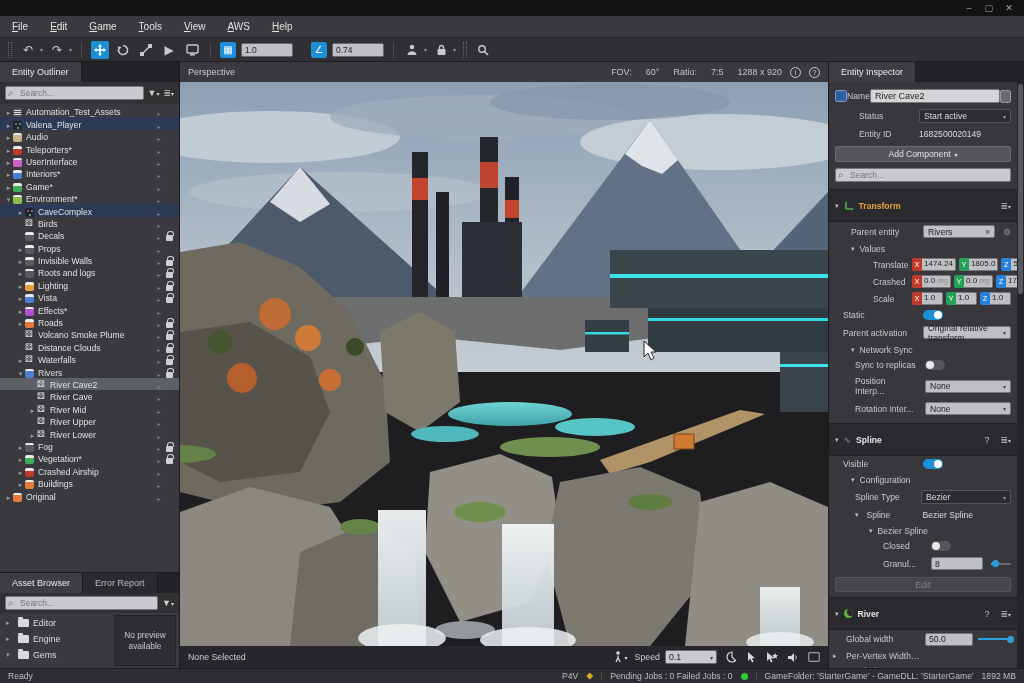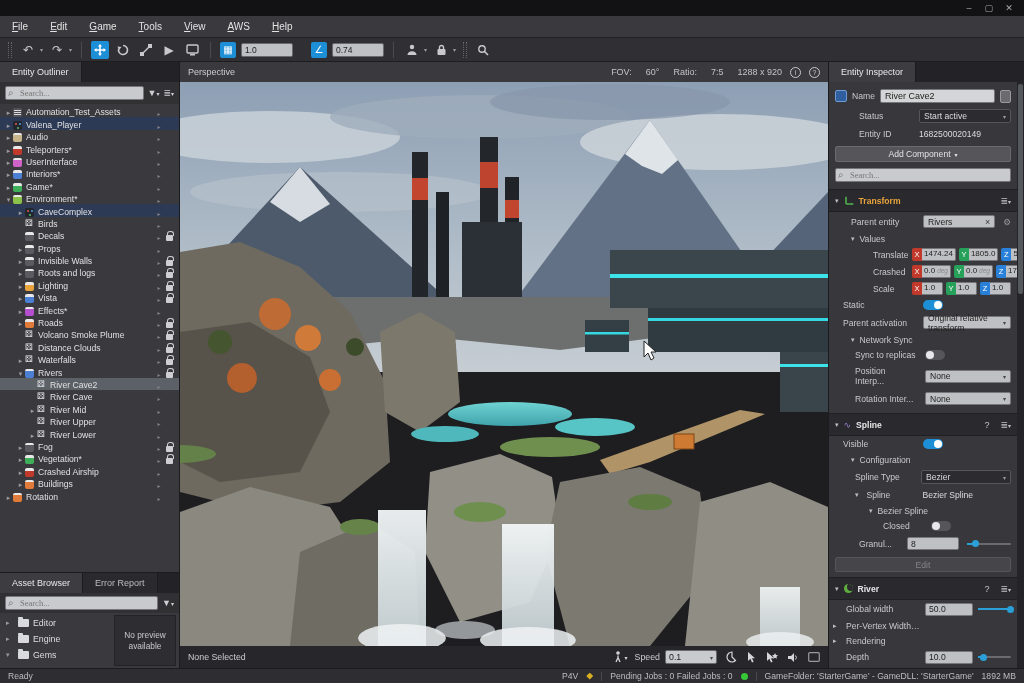--- a/index.html
+++ b/index.html
@@ -32,21 +32,21 @@
   .centercol{width:648px;position:relative;background:#1e1e20}
   .rightcol{flex:1;background:#38383c;border-left:1px solid #1c1c1f;position:relative;overflow:hidden}
 
   
   .tabbar{height:20px;background:#232327;display:flex;align-items:flex-end}
   .tab{height:20px;padding:0 12px;display:flex;align-items:center;font-size:9px;color:#bdbdc1;background:#2a2a2e;border-right:1px solid #1c1c1f}
   .tab.active{background:#3d3d41;color:#e8e8ea}
 
   
   .searchrow{display:flex;align-items:center;gap:4px;padding:4px 5px}
-  .search{flex:1;height:14px;background:#c9cacd;border:1px solid #77777b;border-radius:2px;color:#333;font-size:8.5px;padding:0 4px 0 14px;font-family:Liberation Serif, serif}
+  .search{flex:1;height:14px;background:#c9cacd;border:1px solid #77777b;border-radius:2px;color:#333;font-size:8.5px;padding:0 4px 0 14px;font-family:Liberation Sans, sans-serif}
   .searchwrap{position:relative;flex:1;display:flex}
   .searchwrap::before{content:"⌕";position:absolute;left:3px;top:1px;color:#666;font-size:10px;z-index:1}
   .ficon{color:#cfcfd3;font-size:9px}
 
   
   .tree{flex:1;background:#3a3a3e;overflow:hidden;padding-top:1px}
   .orow{height:12.4px;display:flex;align-items:flex-end;padding-left:calc(4px + var(--depth,0)*12px);color:#e0e0e2;font-size:8.6px;white-space:nowrap;position:relative}
   .orow.sel{background:#5c6168}
   .orow.hl{background:#2c3a55}
   .orow .arr{width:9px;color:#9a9a9e;font-size:7px;text-align:center;flex:0 0 9px}
@@ -80,33 +80,33 @@
   .vh-circle{width:11px;height:11px;border:1px solid #c9c9cd;border-radius:50%;margin-left:8px;display:flex;align-items:center;justify-content:center;font-size:7px;color:#c9c9cd}
   .scene{position:absolute;top:20px;left:0;width:648px;height:564px}
   .vfooter{position:absolute;left:0;right:0;bottom:0;height:22px;background:rgba(40,40,44,.92);display:flex;align-items:center;padding:0 8px;color:#cdcdd1;font-size:8.8px;z-index:5}
   .vfooter .spacer{flex:1}
   .vficon{margin-left:9px;color:#d6d6da;display:flex;align-items:center}
   .speedsel{width:52px;height:14px;background:#c9cacd;border:1px solid #6a6a6e;border-radius:2px;color:#222;display:flex;align-items:center;justify-content:space-between;padding:0 3px;margin-left:5px}
   .speedsel .car{font-size:6px;color:#444}
 
   
   .insbody{position:absolute;top:20px;left:0;right:7px;bottom:0;background:#38383c;overflow:hidden;font-size:8.6px}
-  .irow{display:flex;align-items:center;padding:3px 6px;gap:5px}
+  .irow{display:flex;align-items:center;padding:3px 6px;}
   .ilabel{color:#c9c9cd}
   .namebox{flex:1;height:14px;background:#d4d5d7;border:1px solid #77777b;border-radius:2px;color:#1e1e1e;display:flex;align-items:center;padding:0 4px;font-size:9px}
   .entico{width:12px;height:12px;background:#2f5f9e;border-radius:2px;border:1px solid #6d9cd6}
   .slateico{width:11px;height:13px;background:#6a6a6f;border-radius:2px;border:1px solid #99999e}
   .kv{display:flex;align-items:center;padding:3px 6px 3px 30px;gap:8px}
   .kv .k{width:52px;color:#c9c9cd}
   .ddark{flex:1;height:14px;background:#2c2c30;border:1px solid #56565a;border-radius:2px;display:flex;align-items:center;justify-content:space-between;padding:0 4px;color:#dcdcde}
   .ddark .car,.dlight .car{font-size:6px;color:#9a9a9e}
   .dlight{flex:1;height:13px;background:#bfc0c3;border:1px solid #77777b;border-radius:2px;display:flex;align-items:center;justify-content:space-between;padding:0 4px;color:#222}
   .dlight .car{color:#444}
   .addcomp{margin:4px 6px;height:16px;background:#55555a;border:1px solid #6a6a6f;border-radius:2px;display:flex;align-items:center;justify-content:center;color:#e4e4e6;gap:4px}
-  .sech{height:23px;background:#2a2a2e;border-top:1px solid #202024;border-bottom:1px solid #202024;display:flex;align-items:center;gap:5px;padding:0 6px;margin-top:5px}
+  .sech{height:33px;background:#2a2a2e;border-top:1px solid #202024;border-bottom:1px solid #202024;display:flex;align-items:center;gap:5px;padding:0 6px;margin-top:5px}
   .sech .arr{font-size:7px;color:#bdbdc1}
   .sech .title{font-weight:bold;color:#e6e6e8}
   .sech .title.orange{color:#e8a33d}
   .sech .spacer{flex:1}
   .sech .hicon{color:#c3c3c7;font-size:9px;margin-left:6px}
   .prow{display:flex;align-items:center;gap:5px;padding:2.5px 6px 2.5px calc(14px + var(--ind,0)*12px)}
   .prow .arr{width:8px;font-size:7px;color:#bdbdc1;flex:0 0 8px;margin-left:-10px}
   .prow .plabel{width:74px;color:#c9c9cd;overflow:hidden;white-space:nowrap;text-overflow:ellipsis;flex:0 0 74px}
   .vbox{width:48px;height:13px;background:#bfc0c3;border:1px solid #77777b;border-radius:2px;color:#222;display:flex;align-items:center;padding:0 3px;flex:0 0 48px}
   .vbox:empty{display:none;border:none}
@@ -487,21 +487,21 @@
           <span class="arr">▸</span>
           <span class="tree-ic"></span>
           <span class="olabel">Buildings</span>
           <span class="rmark">▸</span>
           <span class="lock-ic"></span>
         </div>
 
         <div class="orow ic-slice" style="--depth: 0; --icon-color: #e07b39;">
           <span class="arr">▸</span>
           <span class="tree-ic"></span>
-          <span class="olabel">Rotation</span>
+          <span class="olabel">Original</span>
           <span class="rmark">▸</span>
           <span class="lock-ic"></span>
         </div>
 
     </div>
     <div class="assetsec">
       <div class="tabbar">
         <div class="tab active">Asset Browser</div>
         <div class="tab">Error Report</div>
       </div>
@@ -862,21 +862,21 @@
         <span style="color:#dcdcde">Bezier Spline</span>
       </div>
       <div class="subh" style="padding-left:40px">
           <span class="arr">▾</span>
           <span>Bezier Spline</span>
         </div>
       <div class="kv" style="padding-left:54px">
         <span class="k" style="width:40px">Closed</span>
         <span class="toggle"></span>
       </div>
-      <div class="kv" style="padding-left:30px">
+      <div class="kv" style="padding-left:54px">
         <span class="k" style="width:40px">Granul...</span>
         <span class="vbox" style="width:52px;flex:0 0 52px">8</span>
         <span class="slider" style="display:block;--frac:0.18">
             <span class="fill"></span>
             <span class="knob"></span>
           </span>
       </div>
       <div class="editbtn">Edit</div>
 
       <div class="sech">

